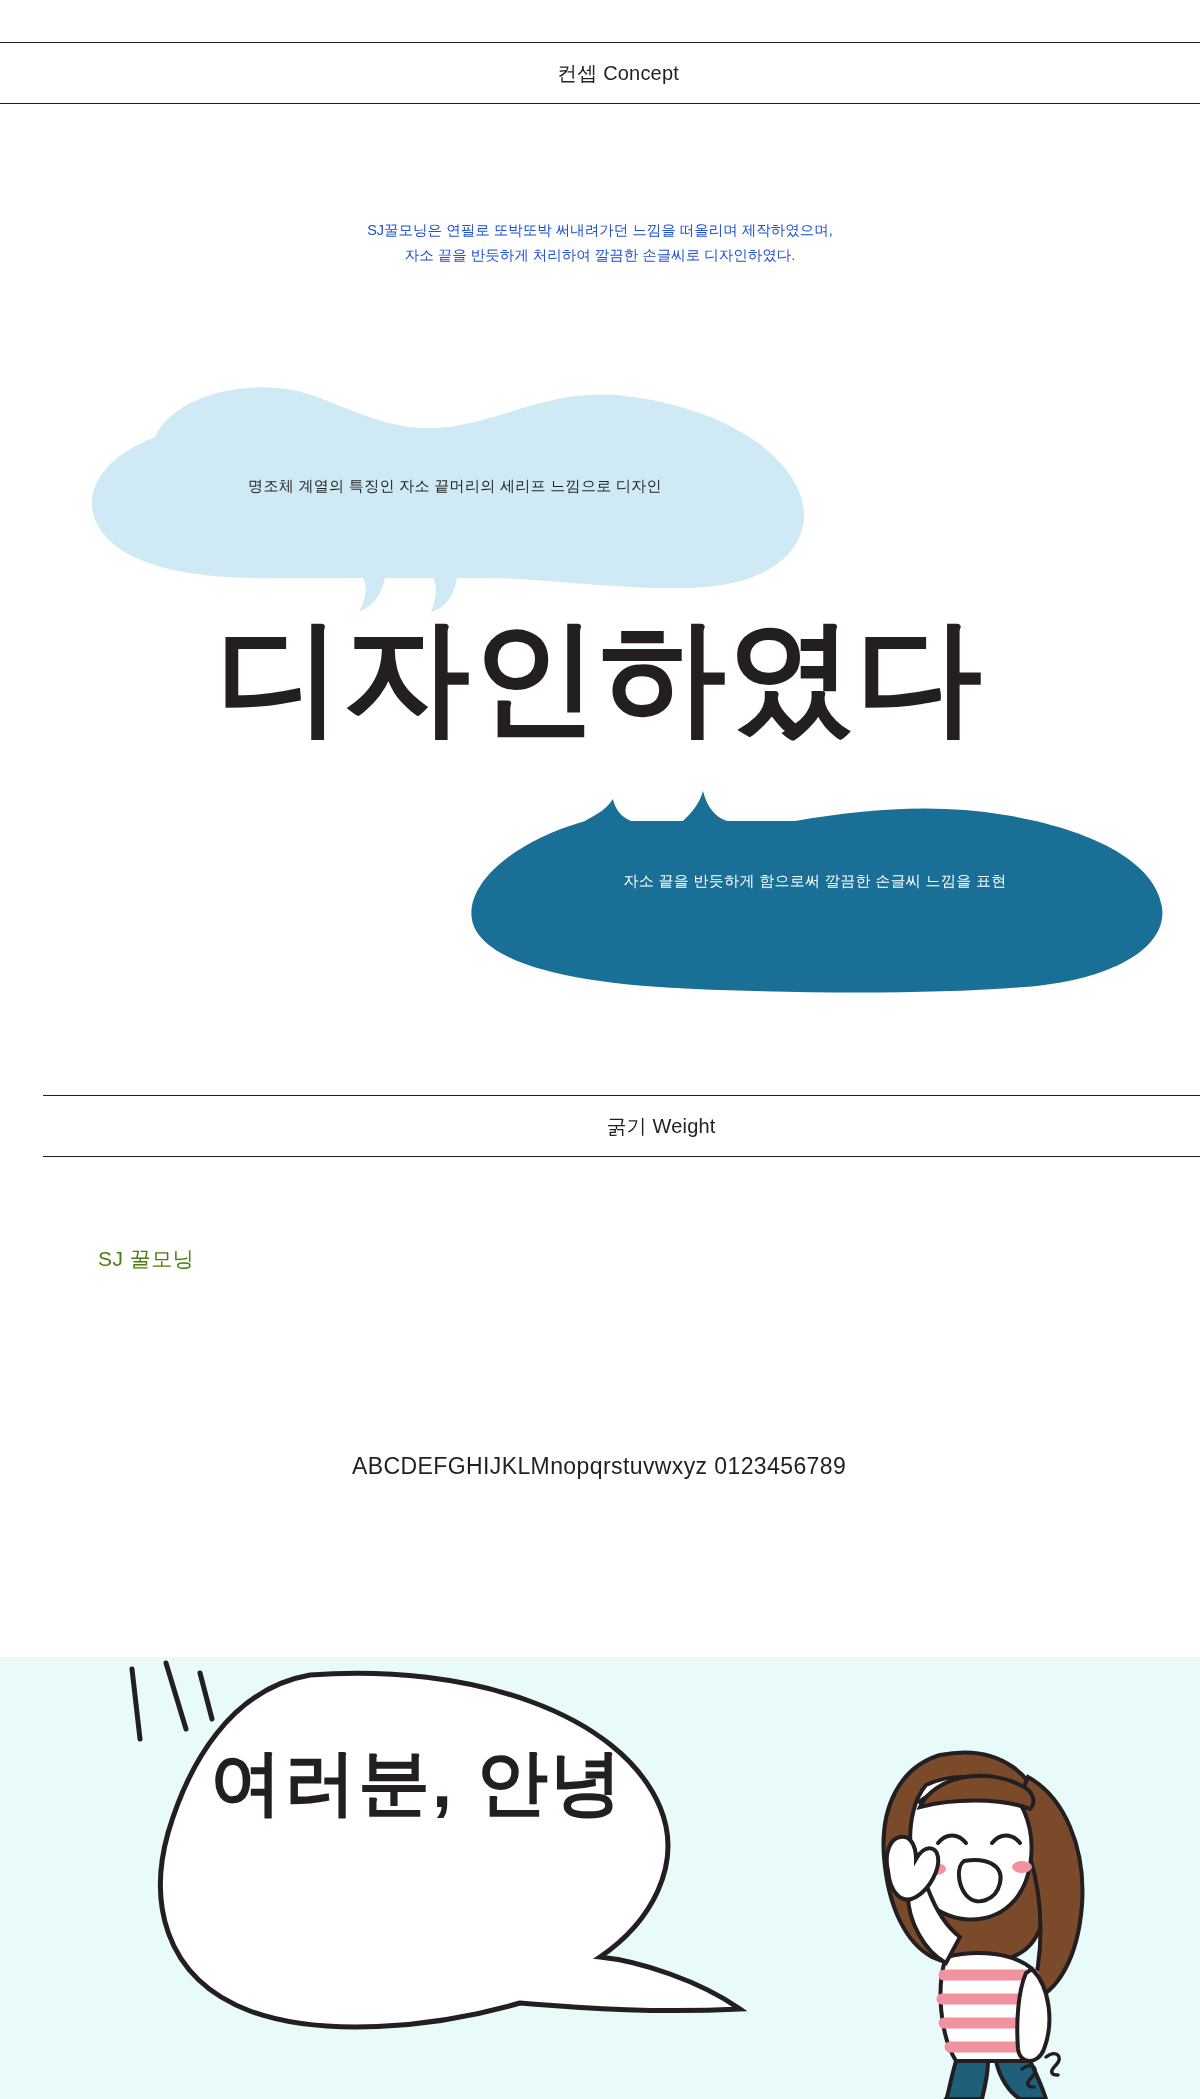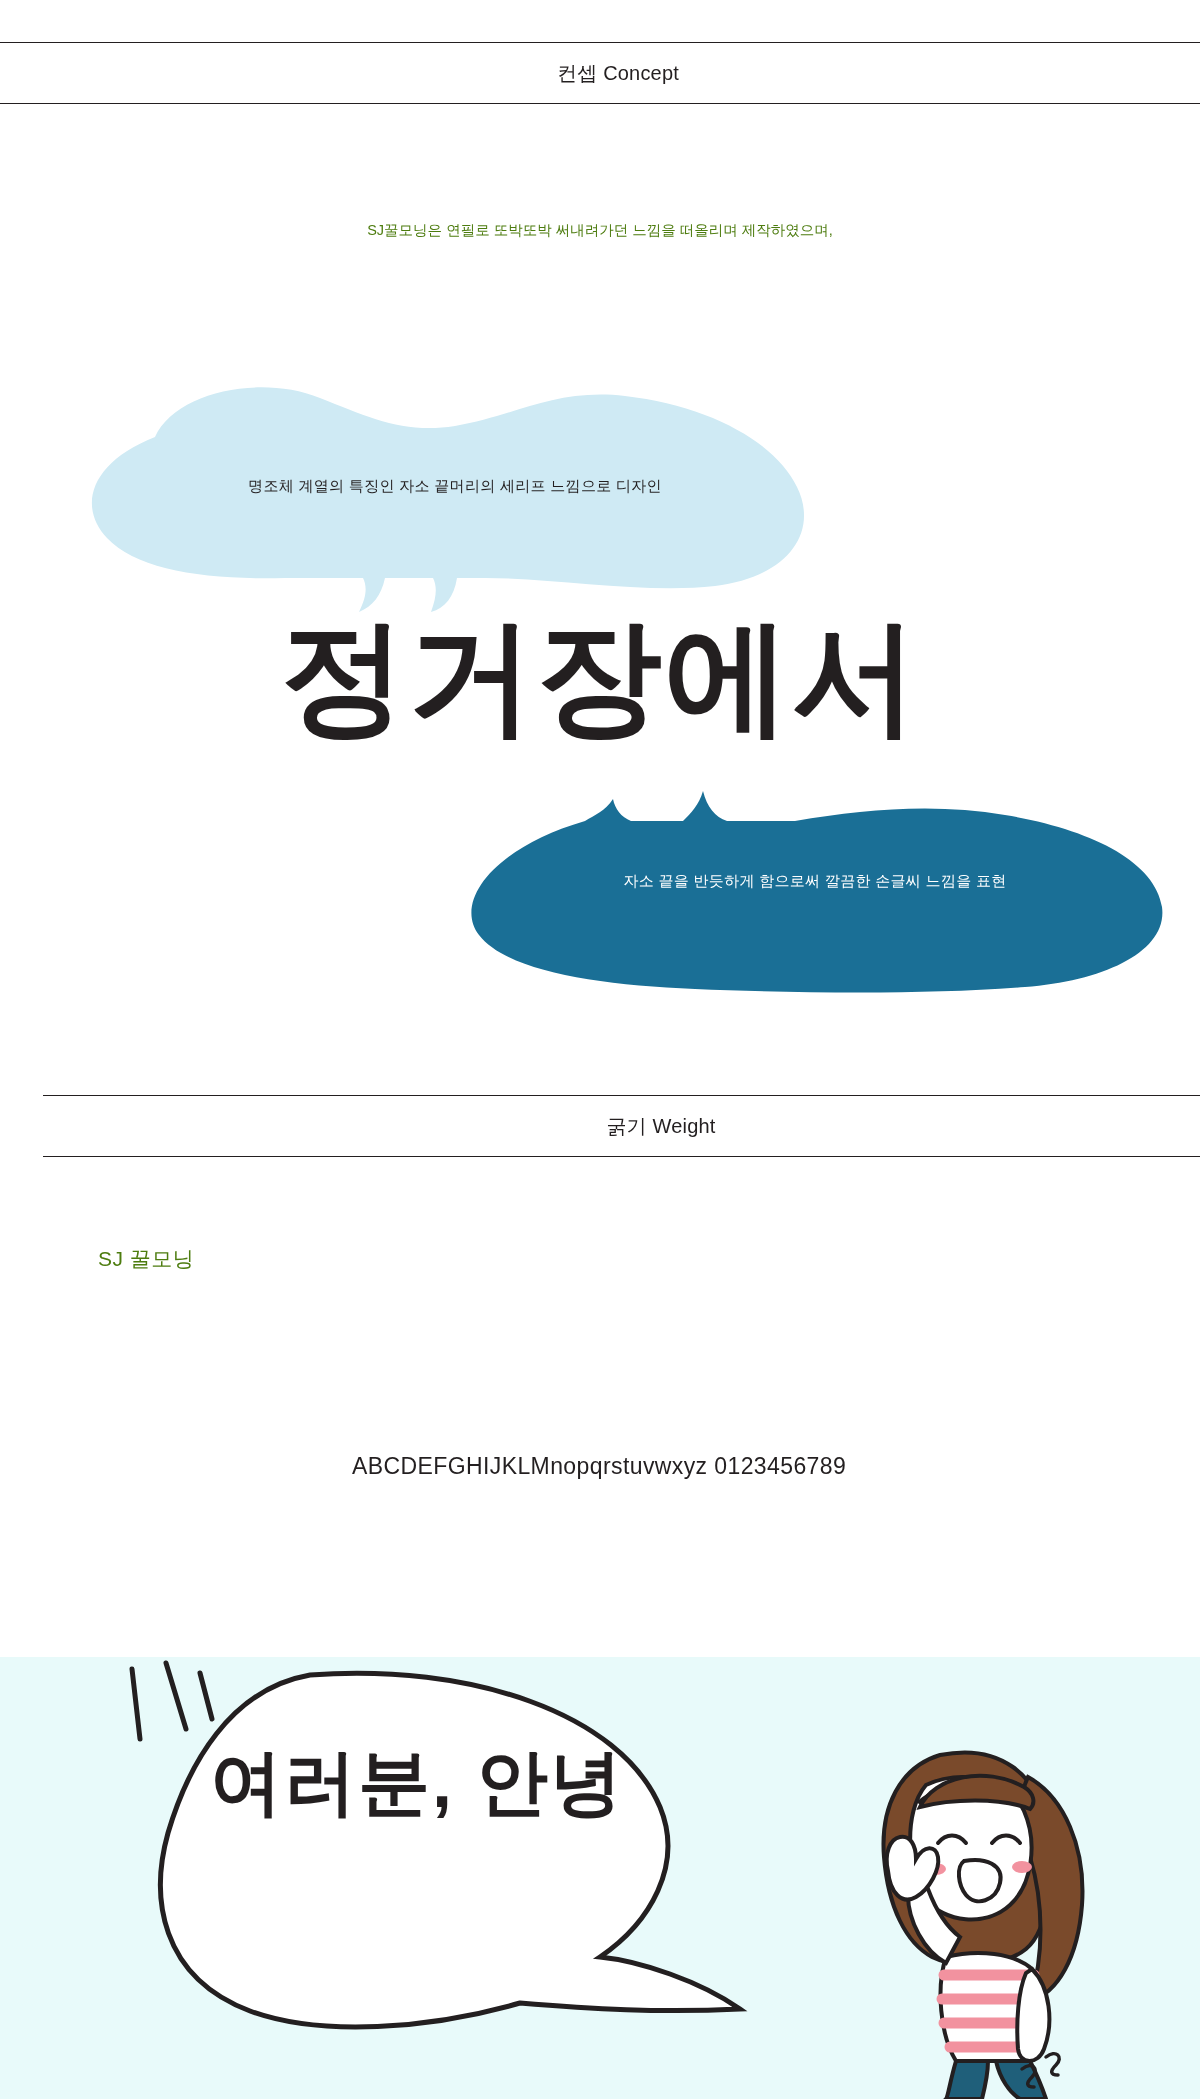--- a/index.html
+++ b/index.html
@@ -41,21 +41,21 @@
 
   
   #concept-intro {
     position: absolute;
     top: 218px;
     left: 0;
     width: 1200px;
     text-align: center;
     font-size: 14.5px;
     line-height: 1.75;
-    color: #4d7c0f;
+    color: #1d4ed8;
   }
   #concept-intro div { white-space: nowrap; }
 
   
   .bubble-text {
     position: absolute;
     text-align: center;
     font-size: 15px;
     letter-spacing: 0.3px;
     white-space: nowrap;
@@ -164,20 +164,21 @@
 </style>
 </head>
 <body>
 
 <div class="section-band" id="band-concept">
   <span class="band-title">컨셉 Concept</span>
 </div>
 
 <div id="concept-intro">
   <div>SJ꿀모닝은 연필로 또박또박 써내려가던 느낌을 떠올리며 제작하였으며,</div>
+  <div>자소 끝을 반듯하게 처리하여 깔끔한 손글씨로 디자인하였다.</div>
 </div>
 
 <div id="bubble-top-wrap">
   <svg width="740" height="230" viewBox="0 0 740 230" xmlns="http://www.w3.org/2000/svg">
     <path fill="#cfeaf4" d="
       M 70,55
       C 90,10 175,-8 235,16
       C 285,36 320,52 370,44
       C 430,34 470,6 540,14
       C 625,24 690,60 712,105
@@ -189,21 +190,21 @@
       L 300,196
       C 296,214 288,224 274,230
       C 282,214 282,204 278,196
       L 200,196
       C 120,198 52,188 22,156
       C -8,124 6,80 70,55 Z"></path>
   </svg>
 </div>
 <div class="bubble-text" id="bubble-top-text">명조체 계열의 특징인 자소 끝머리의 세리프 느낌으로 디자인</div>
 
-<div id="hero-sample">정거장에서</div>
+<div id="hero-sample">디자인하였다</div>
 
 <div id="bubble-bottom-wrap">
   <svg width="700" height="210" viewBox="0 0 700 210" xmlns="http://www.w3.org/2000/svg">
     <path fill="#1a6f96" d="
       M 120,36
       C 130,30 140,26 148,14
       C 150,24 156,32 166,36
       L 218,36
       C 226,28 234,20 238,6
       C 242,22 250,32 262,36

